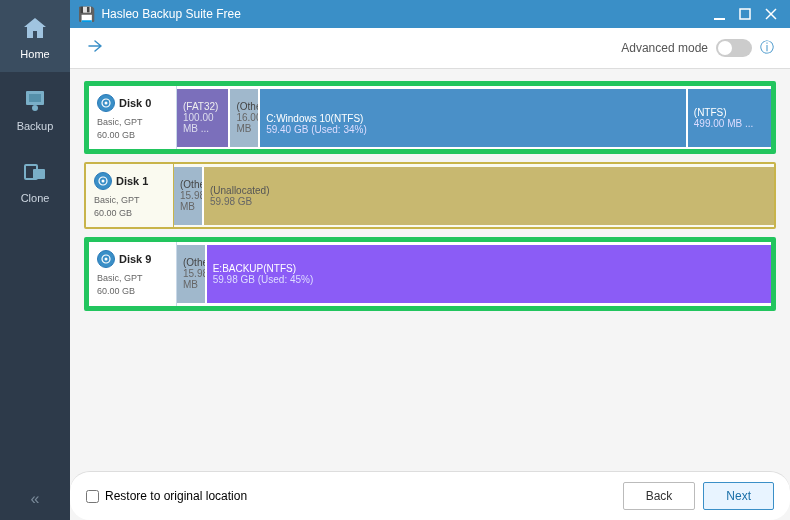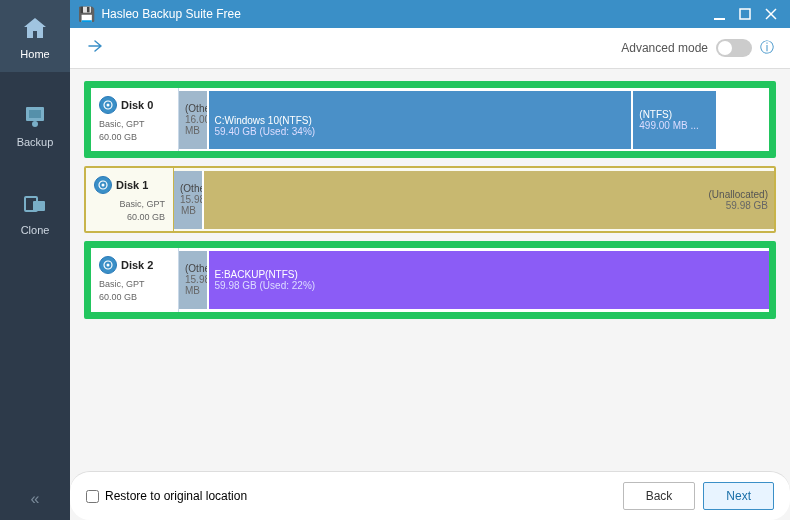--- a/index.html
+++ b/index.html
@@ -7,21 +7,20 @@
 
     
     .sidebar {
       width: 70px;
       background: #2d3a4a;
       display: flex;
       flex-direction: column;
       align-items: center;
       padding-top: 0;
       flex-shrink: 0;
-      gap: 16px;
     }
     .sidebar-item {
       display: flex;
       flex-direction: column;
       align-items: center;
       justify-content: center;
       width: 100%;
       padding: 12px 0;
       color: #cdd6e0;
       cursor: pointer;
@@ -138,21 +137,21 @@
     }
     .btn-primary {
       background: #e8f4ff;
       border-color: #3a8fc7;
       color: #1a6fa8;
     }
 
     
     .disk-section {
       background: white;
-      border: 7px solid #22c55e;
+      border: 5px solid #22c55e;
       border-radius: 2px;
       display: flex;
       align-items: center;
       overflow: hidden;
     }
     .disk-section.selected-disk {
       border: 2px solid #5a9fd4;
     }
     .disk-left-panel {
       width: 88px;
@@ -276,36 +275,40 @@
             <svg width="12" height="12" viewBox="0 0 12 12">
                 <circle cx="6" cy="6" r="4" fill="none" stroke="white" stroke-width="1.2"></circle>
                 <circle cx="6" cy="6" r="1.5" fill="white"></circle>
               </svg>
           </div>
           <span class="disk-label-name">Disk 0</span>
         </div>
         <div class="disk-label-meta">Basic, GPT<br>60.00 GB</div>
       </div>
       <div class="disk-partitions-area">
+        <div class="dp-seg" style="width:9%;background:#7b6fbb;">
+          <div class="dp-label" style="color:#eee;">(FAT32)</div>
+          <div class="dp-size" style="color:#dde;">100.00 MB ...</div>
+        </div>
         <div class="dp-seg" style="width:5%;background:#a0b8cc;">
           <div class="dp-label">(Other)</div>
           <div class="dp-size">16.00 MB</div>
         </div>
         <div class="dp-seg" style="width:72%;background:#4a90c8;">
           <div class="dp-label" style="color:white;margin-top:12px;">C:Windows 10(NTFS)</div>
           <div class="dp-size" style="color:#ddf;">59.40 GB (Used: 34%)</div>
         </div>
         <div class="dp-seg" style="width:14%;background:#4a90c8;">
           <div class="dp-label" style="color:white;">(NTFS)</div>
           <div class="dp-size" style="color:#ddf;">499.00 MB ...</div>
         </div>
       </div>
     </div>
 
-    <div class="disk-section selected-disk" style="background:#fafaf0;border-color:#c8b44a;text-align:right;">
+    <div class="disk-section selected-disk" style="background:#fafaf0;border-color:#c8b44a;">
       <div class="disk-left-panel" style="border-right-color:#c8b44a;">
         <div class="disk-left-header">
           <div class="disk-icon-circle">
             <svg width="12" height="12" viewBox="0 0 12 12">
                 <circle cx="6" cy="6" r="4" fill="none" stroke="white" stroke-width="1.2"></circle>
                 <circle cx="6" cy="6" r="1.5" fill="white"></circle>
               </svg>
           </div>
           <span class="disk-label-name">Disk 1</span>
         </div>
@@ -325,32 +328,32 @@
 
     <div class="disk-section">
       <div class="disk-left-panel">
         <div class="disk-left-header">
           <div class="disk-icon-circle">
             <svg width="12" height="12" viewBox="0 0 12 12">
                 <circle cx="6" cy="6" r="4" fill="none" stroke="white" stroke-width="1.2"></circle>
                 <circle cx="6" cy="6" r="1.5" fill="white"></circle>
               </svg>
           </div>
-          <span class="disk-label-name">Disk 2</span>
+          <span class="disk-label-name">Disk 9</span>
         </div>
         <div class="disk-label-meta">Basic, GPT<br>60.00 GB</div>
       </div>
       <div class="disk-partitions-area">
         <div class="dp-seg" style="width:5%;background:#a0b8cc;">
           <div class="dp-label">(Other)</div>
           <div class="dp-size">15.98 MB</div>
         </div>
         <div class="dp-seg" style="width:95%;background:#8b5cf6;">
           <div class="dp-label" style="color:white;">E:BACKUP(NTFS)</div>
-          <div class="dp-size" style="color:#ddf;">59.98 GB (Used: 22%)</div>
+          <div class="dp-size" style="color:#ddf;">59.98 GB (Used: 45%)</div>
         </div>
       </div>
     </div>
 
   </div>
 
   <div class="footer">
     <label class="restore-original">
       <input type="checkbox" style="">
       <span>Restore to original location</span>

